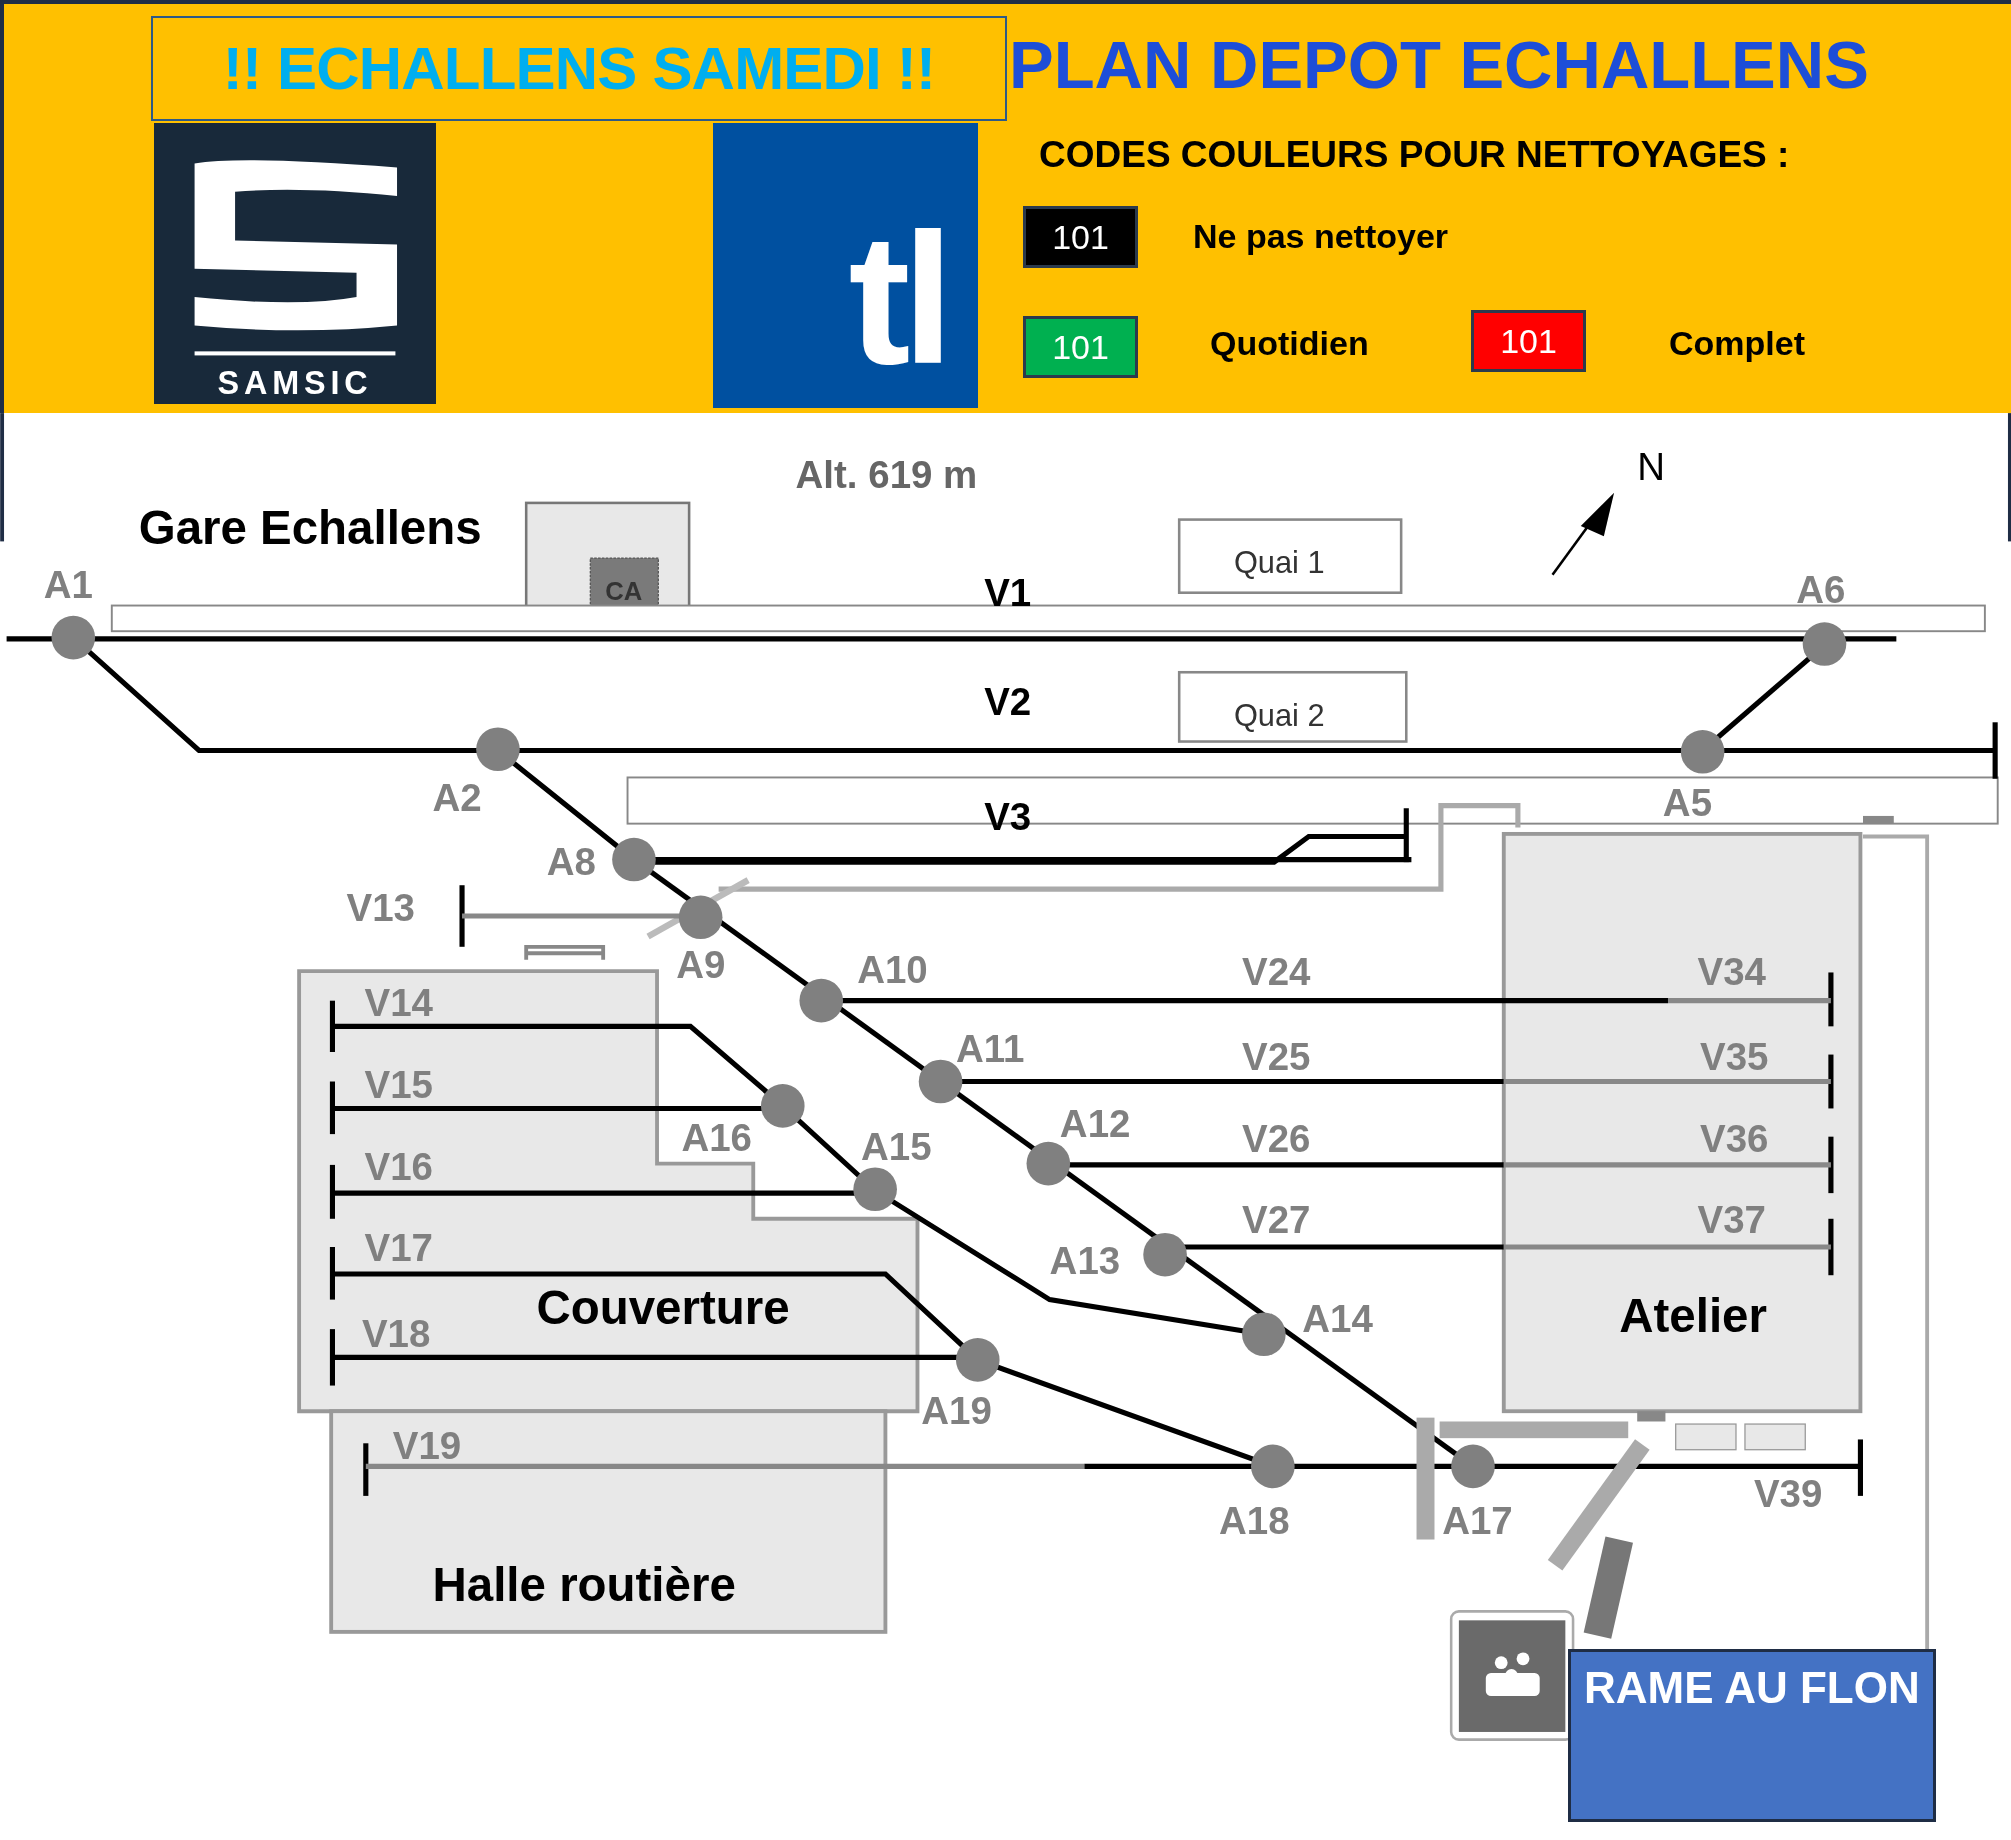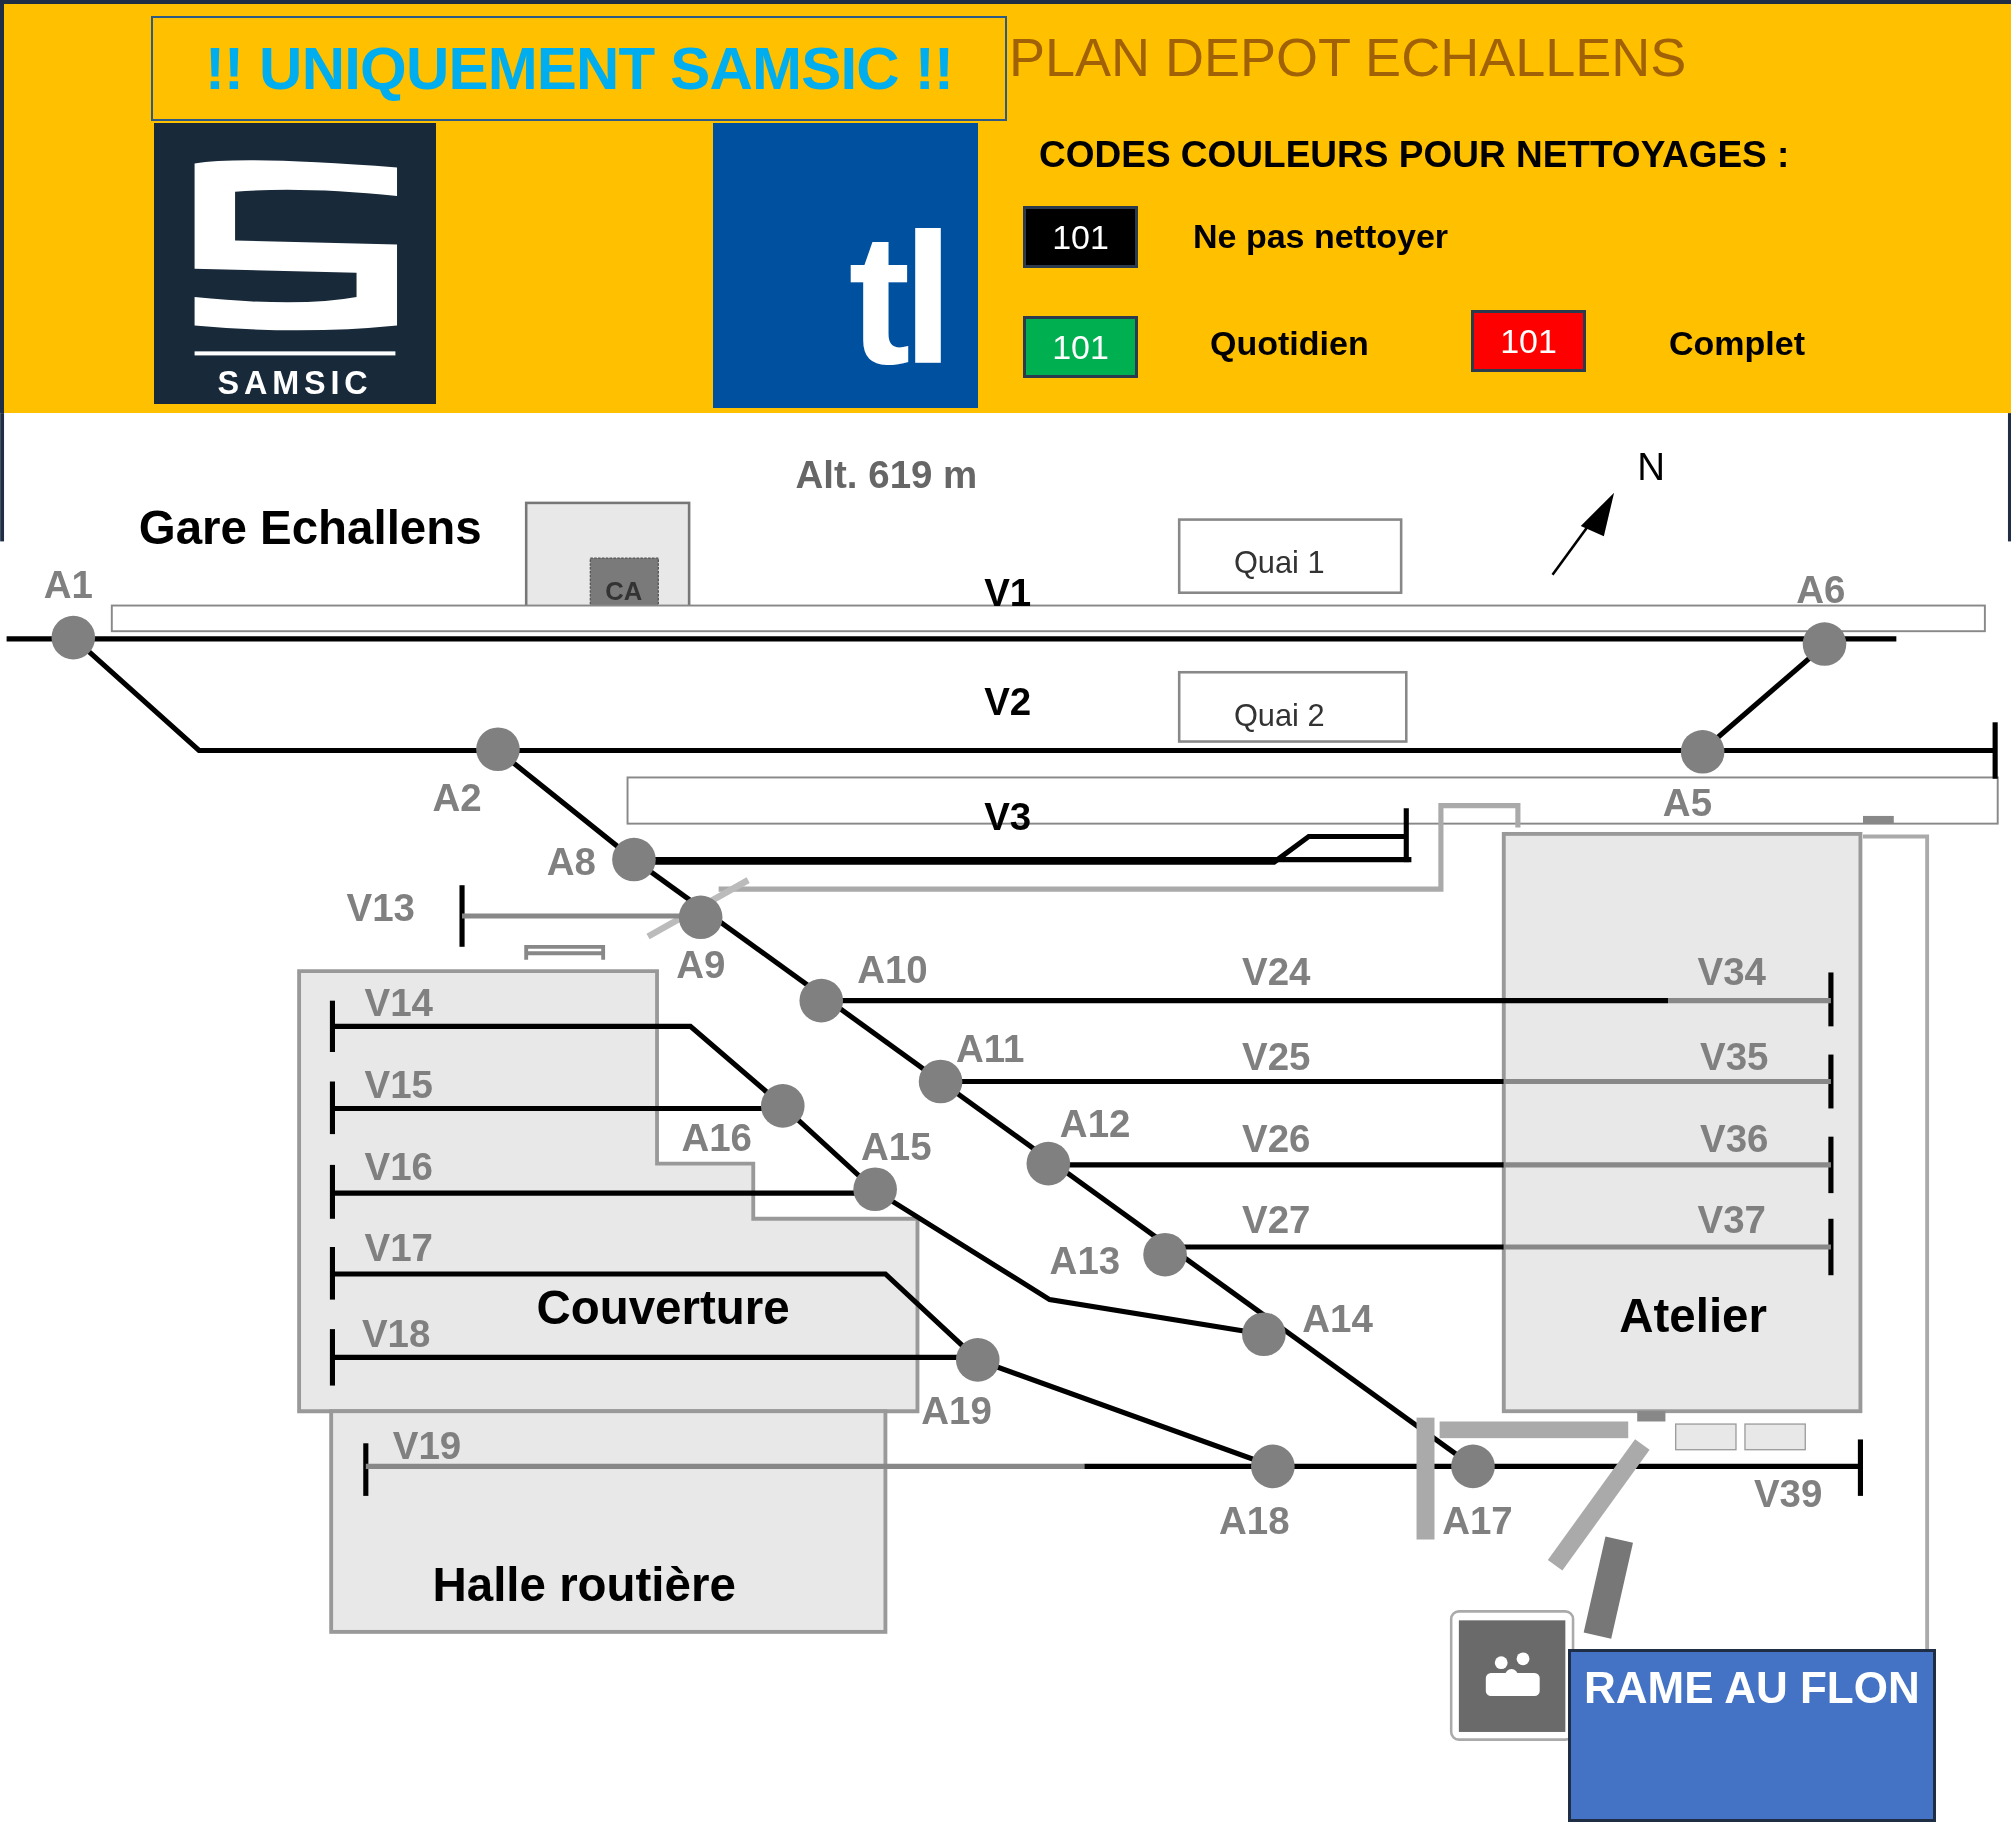--- a/index.html
+++ b/index.html
@@ -3,37 +3,37 @@
 <meta charset="utf-8">
 <style>
   html,body{margin:0;padding:0;background:#fff;}
   body{width:2012px;height:1841px;position:relative;overflow:hidden;font-family:"Liberation Sans",sans-serif;}
   #stage{position:absolute;left:0;top:0;width:2012px;height:1841px;}
   .hdr{position:absolute;left:0;top:0;width:2012px;height:413px;background:#FFC000;border-top:4.9px solid #1f2d45;border-left:4.9px solid #1f2d45;box-sizing:border-box;}
   .banner{position:absolute;left:151px;top:16px;width:856px;height:105px;border:2.4px solid #2e5a86;box-sizing:border-box;display:flex;align-items:center;justify-content:center;color:#00AEEF;font-weight:bold;font-size:60px;letter-spacing:-0.8px;}
   .samsic{position:absolute;left:154px;top:123px;width:282px;height:281px;background:#18293a;}
   .tl{position:absolute;left:713px;top:123px;width:265px;height:285px;background:#0050A0;}
   .tl-text{position:absolute;right:32px;bottom:16px;color:#fff;font-weight:bold;font-size:186px;line-height:1;letter-spacing:-8px;}
-  .title{position:absolute;left:1009px;top:26px;font-weight:normal;font-size:54px;color:#a16207;}
+  .title{position:absolute;left:1009px;top:26px;font-weight:bold;font-size:67px;color:#1d4ed8;}
   .subtitle{position:absolute;left:1039px;top:134px;font-weight:bold;font-size:37px;color:#000;}
   .chip{position:absolute;width:115px;height:62px;box-sizing:border-box;border:3.2px solid #2b3a4d;color:#fff;font-size:34px;display:flex;align-items:center;justify-content:center;}
   .legend-label{position:absolute;font-weight:bold;font-size:34px;color:#000;}
   .listbox{position:absolute;left:30px;top:1652px;width:1415px;height:168px;background:#B4C7E7;border:3.2px solid #1f2d45;box-sizing:border-box;}
   .listbox-title{position:absolute;left:0;right:0;top:8px;text-align:center;font-size:42px;color:#000;}
   .flon{position:absolute;left:1568px;top:1649px;width:368px;height:173px;background:#4472C4;border:3.2px solid #1f2d45;box-sizing:border-box;}
   .flon-title{position:absolute;left:13px;top:11.3px;font-weight:bold;font-size:44px;color:#fff;}
   svg text{font-family:"Liberation Sans",sans-serif;}
 </style>
 </head>
 <body>
 
 <div id="stage">
 
   <div class="hdr"></div>
-  <div class="banner">!! UNIQUEMENT SAMSIC !!</div>
+  <div class="banner">!! ECHALLENS SAMEDI !!</div>
 
   <div class="samsic">
     <svg width="282" height="281" viewBox="0 0 348 347">
       <path d="M50 50 Q110 40 300 55 L300 90 Q180 78 100 85 L100 145 L300 150 L300 250 Q180 262 50 250 L50 215 Q180 228 250 215 L250 185 L50 180 Z" fill="#fff"></path>
       <rect x="50" y="282" width="248" height="5" fill="#fff"></rect>
       <text x="174" y="335" text-anchor="middle" fill="#fff" font-size="40" font-weight="bold" letter-spacing="6">SAMSIC</text>
     </svg>
   </div>
 
   <div class="tl">

